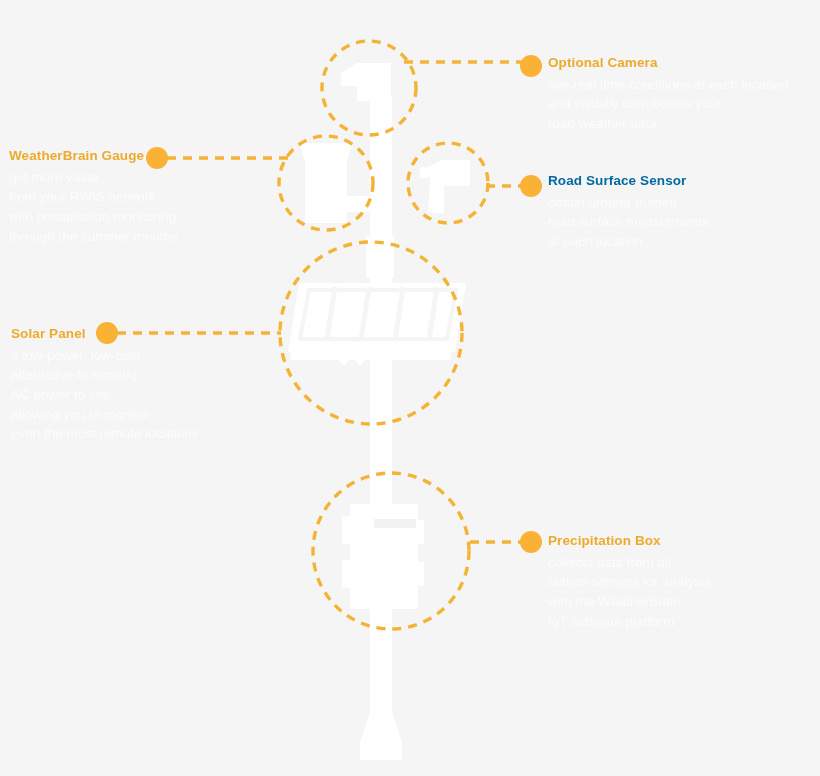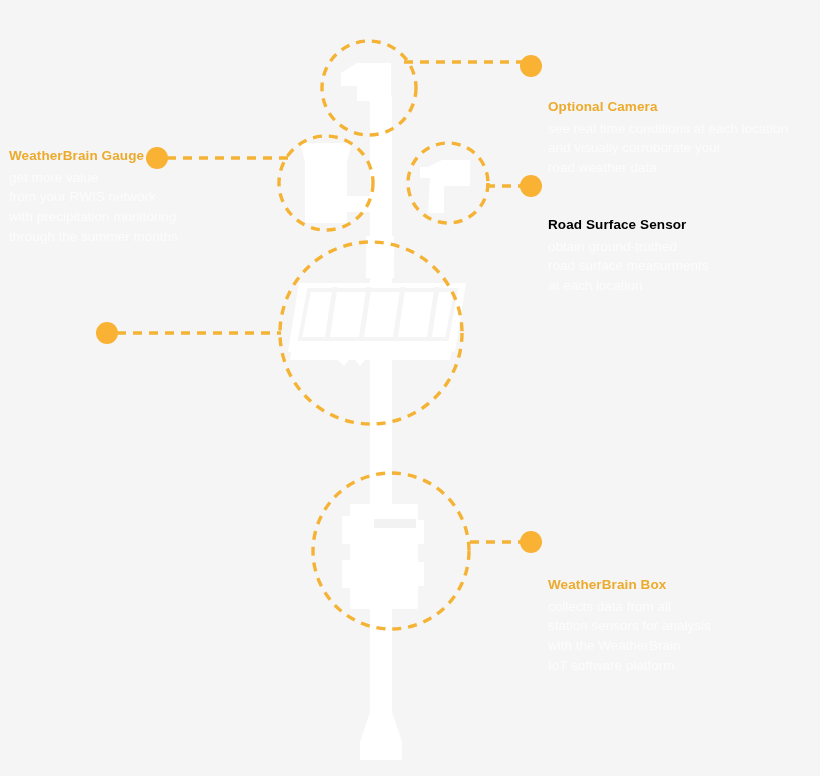--- a/index.html
+++ b/index.html
@@ -40,21 +40,21 @@
   }
   .callout .body {
     font-size: 13.5px;
     font-weight: normal;
     line-height: 19.6px;
     margin: 0;
     white-space: pre-line;
   }
 
   
-  .callout.right { text-align: left; margin-top: 44px; }
+  .callout.right { text-align: left; }
   
   .callout.left { text-align: left; }
 
   #c-camera   { left: 548px; top: 55px;  width: 268px; }
   #c-road     { left: 548px; top: 173px; width: 250px; }
   #c-weather  { left: 548px; top: 533px; width: 250px; }
   #c-precip   { left: 9px;   top: 148px; width: 280px; }
   #c-solar    { left: 11px;  top: 326px; width: 270px; }
 </style>
 </head>
@@ -140,36 +140,44 @@
   </svg>
 
   <div class="callout right" id="c-camera">
     <p class="title" style="color: rgb(237, 171, 45);">Optional Camera</p>
     <p class="body" style="color: rgb(252, 252, 252);">see real time conditions at each location
 and visually corroborate your
 road weather data</p>
   </div>
 
   <div class="callout right" id="c-road">
-    <p class="title" style="color: #000000;">Road Surface Sensor</p>
+    <p class="title" style="color: #0369a1;">Road Surface Sensor</p>
     <p class="body" style="color: rgb(252, 252, 252);">obtain ground-truthed
 road surface measurments
 at each location</p>
   </div>
 
   <div class="callout right" id="c-weather">
-    <p class="title" style="color: rgb(237, 171, 45);">WeatherBrain Box</p>
+    <p class="title" style="color: rgb(237, 171, 45);">Precipitation Box</p>
     <p class="body" style="color: rgb(252, 252, 252);">collects data from all
 station sensors for analysis
 with the WeatherBrain
 IoT software platform</p>
   </div>
 
   <div class="callout left" id="c-precip">
     <p class="title" style="color: rgb(237, 171, 45);">WeatherBrain Gauge</p>
     <p class="body" style="color: rgb(252, 252, 252);">get more value
 from your RWIS network
 with precipitation monitoring
 through the summer months</p>
   </div>
 
+  <div class="callout left" id="c-solar">
+    <p class="title" style="color: rgb(237, 171, 45);">Solar Panel</p>
+    <p class="body" style="color: rgb(252, 252, 252);">a low-power, low-cost
+alternative to running
+AC power to site,
+allowing you to monitor
+even the most remote locations</p>
+  </div>
 
 </div>
 
 </body></html>

